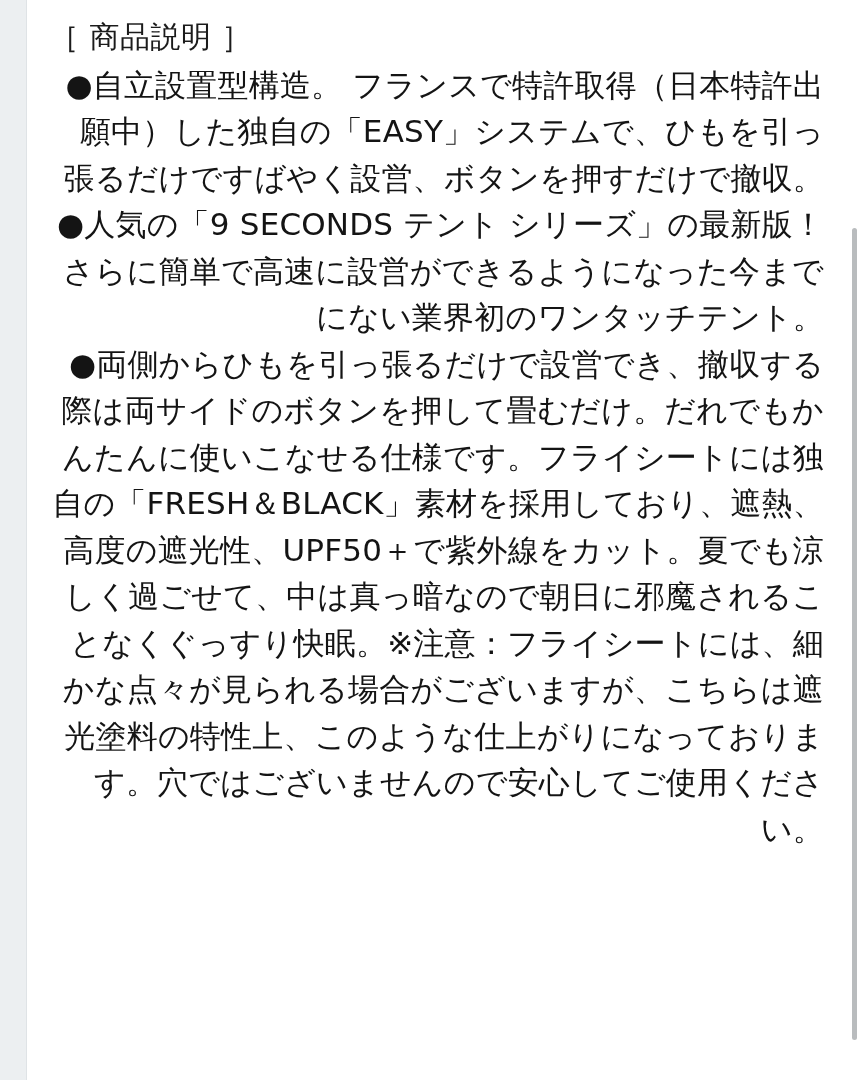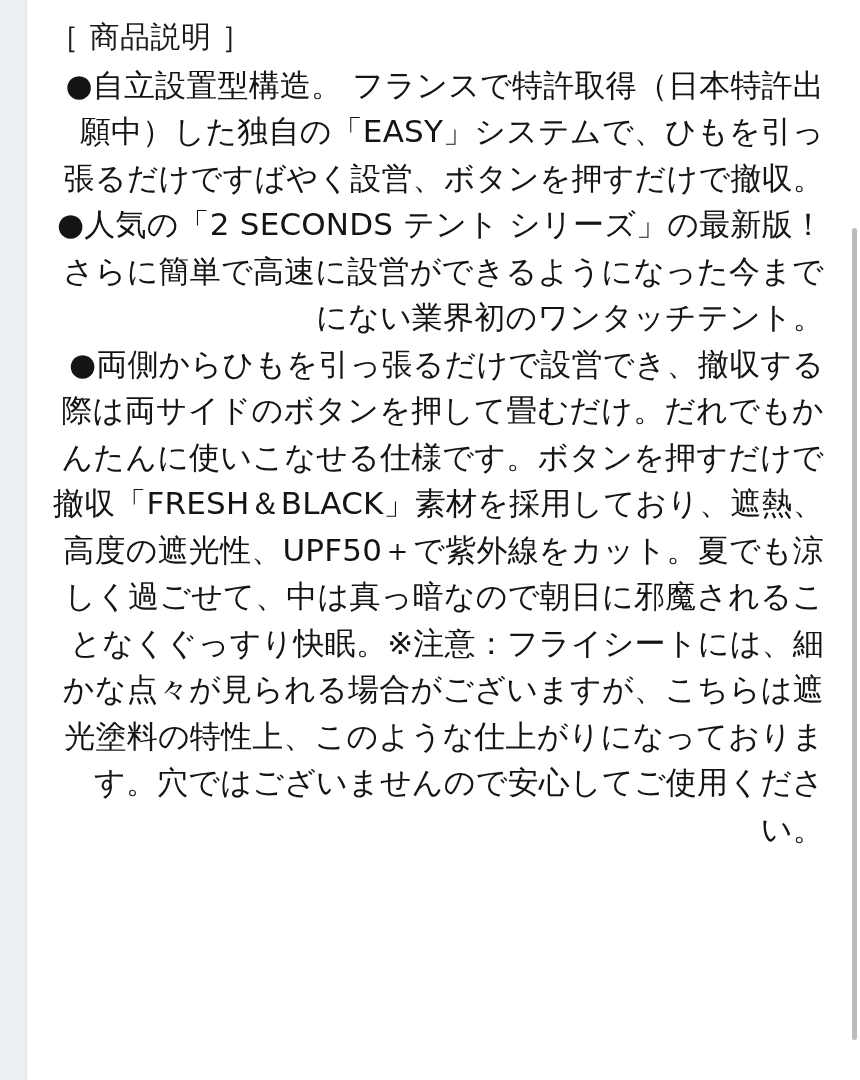--- a/index.html
+++ b/index.html
@@ -86,22 +86,22 @@
 
 <div class="page">
 
   <div class="left-gutter"></div>
 
   <div class="content">
     <p class="desc-heading">［ 商品説明 ］</p>
 
     <p class="desc-para">●自立設置型構造。 フランスで特許取得（日本特許出願中）した独自の「EASY」システムで、ひもを引っ張るだけですばやく設営、ボタンを押すだけで撤収。</p>
 
-    <p class="desc-para">●人気の「2 SECONDS テント シリーズ」の最新版！さらに簡単で高速に設営ができるようになった今までにない業界初のワンタッチテント。</p>
+    <p class="desc-para">●人気の「9 SECONDS テント シリーズ」の最新版！さらに簡単で高速に設営ができるようになった今までにない業界初のワンタッチテント。</p>
 
-    <p class="desc-para">●両側からひもを引っ張るだけで設営でき、撤収する際は両サイドのボタンを押して畳むだけ。だれでもかんたんに使いこなせる仕様です。ボタンを押すだけで撤収「FRESH＆BLACK」素材を採用しており、遮熱、高度の遮光性、UPF50＋で紫外線をカット。夏でも涼しく過ごせて、中は真っ暗なので朝日に邪魔されることなくぐっすり快眠。※注意：フライシートには、細かな点々が見られる場合がございますが、こちらは遮光塗料の特性上、このような仕上がりになっております。穴ではございませんので安心してご使用ください。</p>
+    <p class="desc-para">●両側からひもを引っ張るだけで設営でき、撤収する際は両サイドのボタンを押して畳むだけ。だれでもかんたんに使いこなせる仕様です。フライシートには独自の「FRESH＆BLACK」素材を採用しており、遮熱、高度の遮光性、UPF50＋で紫外線をカット。夏でも涼しく過ごせて、中は真っ暗なので朝日に邪魔されることなくぐっすり快眠。※注意：フライシートには、細かな点々が見られる場合がございますが、こちらは遮光塗料の特性上、このような仕上がりになっております。穴ではございませんので安心してご使用ください。</p>
   </div>
 
   <div class="scrollbar-track">
     <div class="scrollbar-thumb"></div>
   </div>
 
 </div>
 
 </body></html>

